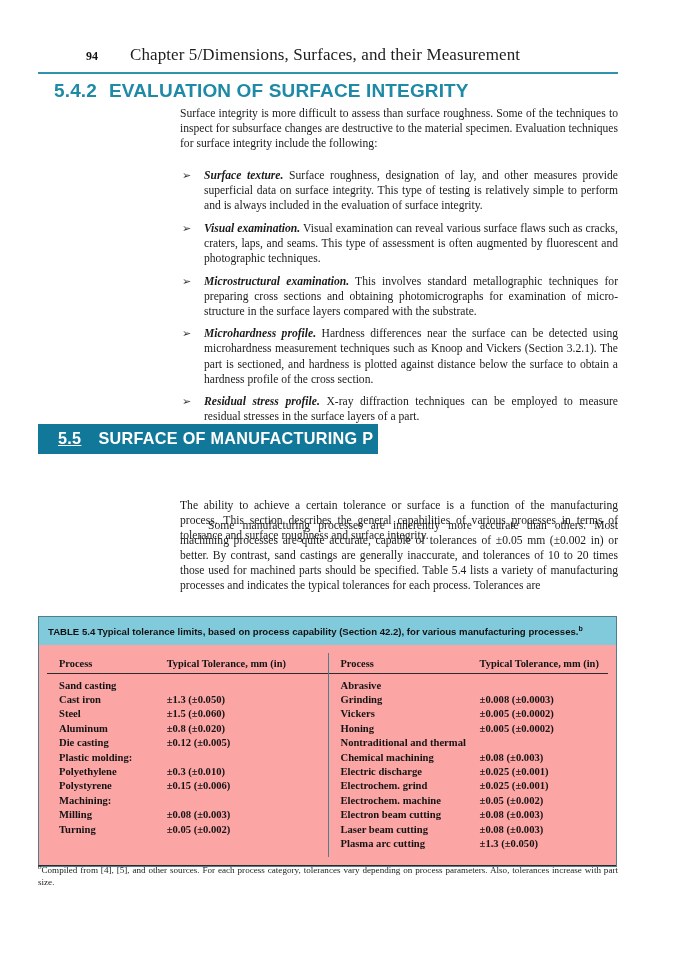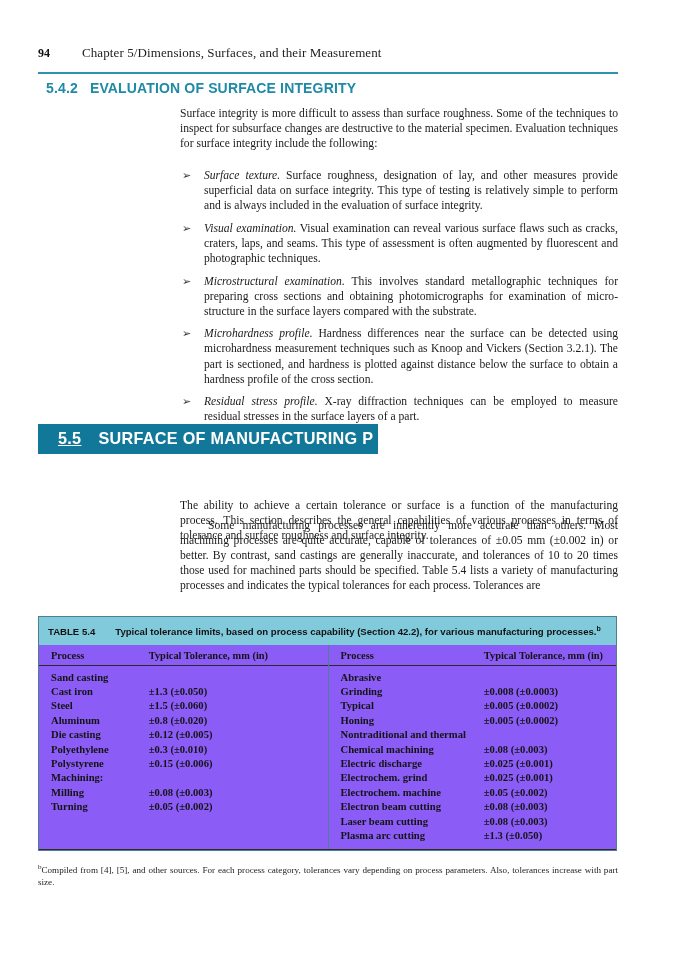--- a/index.html
+++ b/index.html
@@ -24,46 +24,47 @@
     width: 580px;
     display: flex;
     align-items: baseline;
     font-size: 11.5px;
   }
   #folio {
     font-weight: bold;
     font-size: 12px;
     width: 44px;
     color: #111;
+    margin-left: 48px;
   }
   #chapter-title {
-    font-size: 13px;
+    font-size: 17px;
     color: #1d1d1d;
     letter-spacing: 0.1px;
   }
 
   
   #head-rule {
     position: absolute;
     left: 38px;
     top: 72px;
     width: 580px;
     height: 1.6px;
     background: #2e93ab;
   }
 
   
   #subsection-heading {
     position: absolute;
-    left: 46px;
+    left: 54px;
     top: 80px;
     width: 580px;
     font-family: "Liberation Sans", sans-serif;
     font-weight: bold;
-    font-size: 14px;
+    font-size: 19px;
     color: #1f8aa6;
     letter-spacing: 0.15px;
     white-space: nowrap;
   }
   #subsection-heading .num { margin-right: 12px; }
 
   
   .body-col {
     position: absolute;
     left: 180px;
@@ -97,21 +98,21 @@
   }
   #integrity-list li .marker {
     position: absolute;
     left: 2px;
     top: 0px;
     font-size: 11px;
     color: #333;
     line-height: 15.1px;
   }
   #integrity-list li .lead {
-    font-weight: normal;
+    font-weight: bold;
     font-style: italic;
   }
 
   
   #section-banner {
     position: absolute;
     left: 38px;
     top: 424px;
     width: 340px;
     height: 30px;
@@ -145,27 +146,27 @@
   }
   #table-caption {
     background: #81cadb;
     padding: 6px 9px 6px 9px;
     font-family: "Liberation Sans", sans-serif;
     font-size: 9.6px;
     font-weight: bold;
     color: #121212;
     line-height: 12.4px;
   }
-  #table-caption .tnum { margin-right: 20px; }
+  #table-caption .tnum { margin-right: 2px; }
   #table-caption sup { font-size: 7px; vertical-align: super; }
 
   #table-body {
-    background: #8b5cf6;
+    background: #fca5a5;
     display: flex;
-    padding: 0;
+    padding: 8px;
   }
   .tbl-half {
     width: 50%;
     box-sizing: border-box;
     padding: 0 0 0 0;
   }
   .tbl-half.right { border-left: 1px solid #4d7f8d; }
 
   table.tol {
     width: 100%;
@@ -288,20 +289,24 @@
             </tr>
           <tr>
               <td>Aluminum</td>
               <td class="val">±0.8 (±0.020)</td>
             </tr>
           <tr>
               <td>Die casting</td>
               <td class="val">±0.12 (±0.005)</td>
             </tr>
           <tr>
+              <td>Plastic molding:</td>
+              <td class="val"></td>
+            </tr>
+          <tr>
               <td>Polyethylene</td>
               <td class="val">±0.3 (±0.010)</td>
             </tr>
           <tr>
               <td>Polystyrene</td>
               <td class="val">±0.15 (±0.006)</td>
             </tr>
           <tr>
               <td>Machining:</td>
               <td class="val"></td>
@@ -330,21 +335,21 @@
         <tbody>
           <tr>
               <td>Abrasive</td>
               <td class="val"></td>
             </tr>
           <tr>
               <td>Grinding</td>
               <td class="val">±0.008 (±0.0003)</td>
             </tr>
           <tr>
-              <td>Typical</td>
+              <td>Vickers</td>
               <td class="val">±0.005 (±0.0002)</td>
             </tr>
           <tr>
               <td>Honing</td>
               <td class="val">±0.005 (±0.0002)</td>
             </tr>
           <tr>
               <td>Nontraditional and thermal</td>
               <td class="val"></td>
             </tr>

